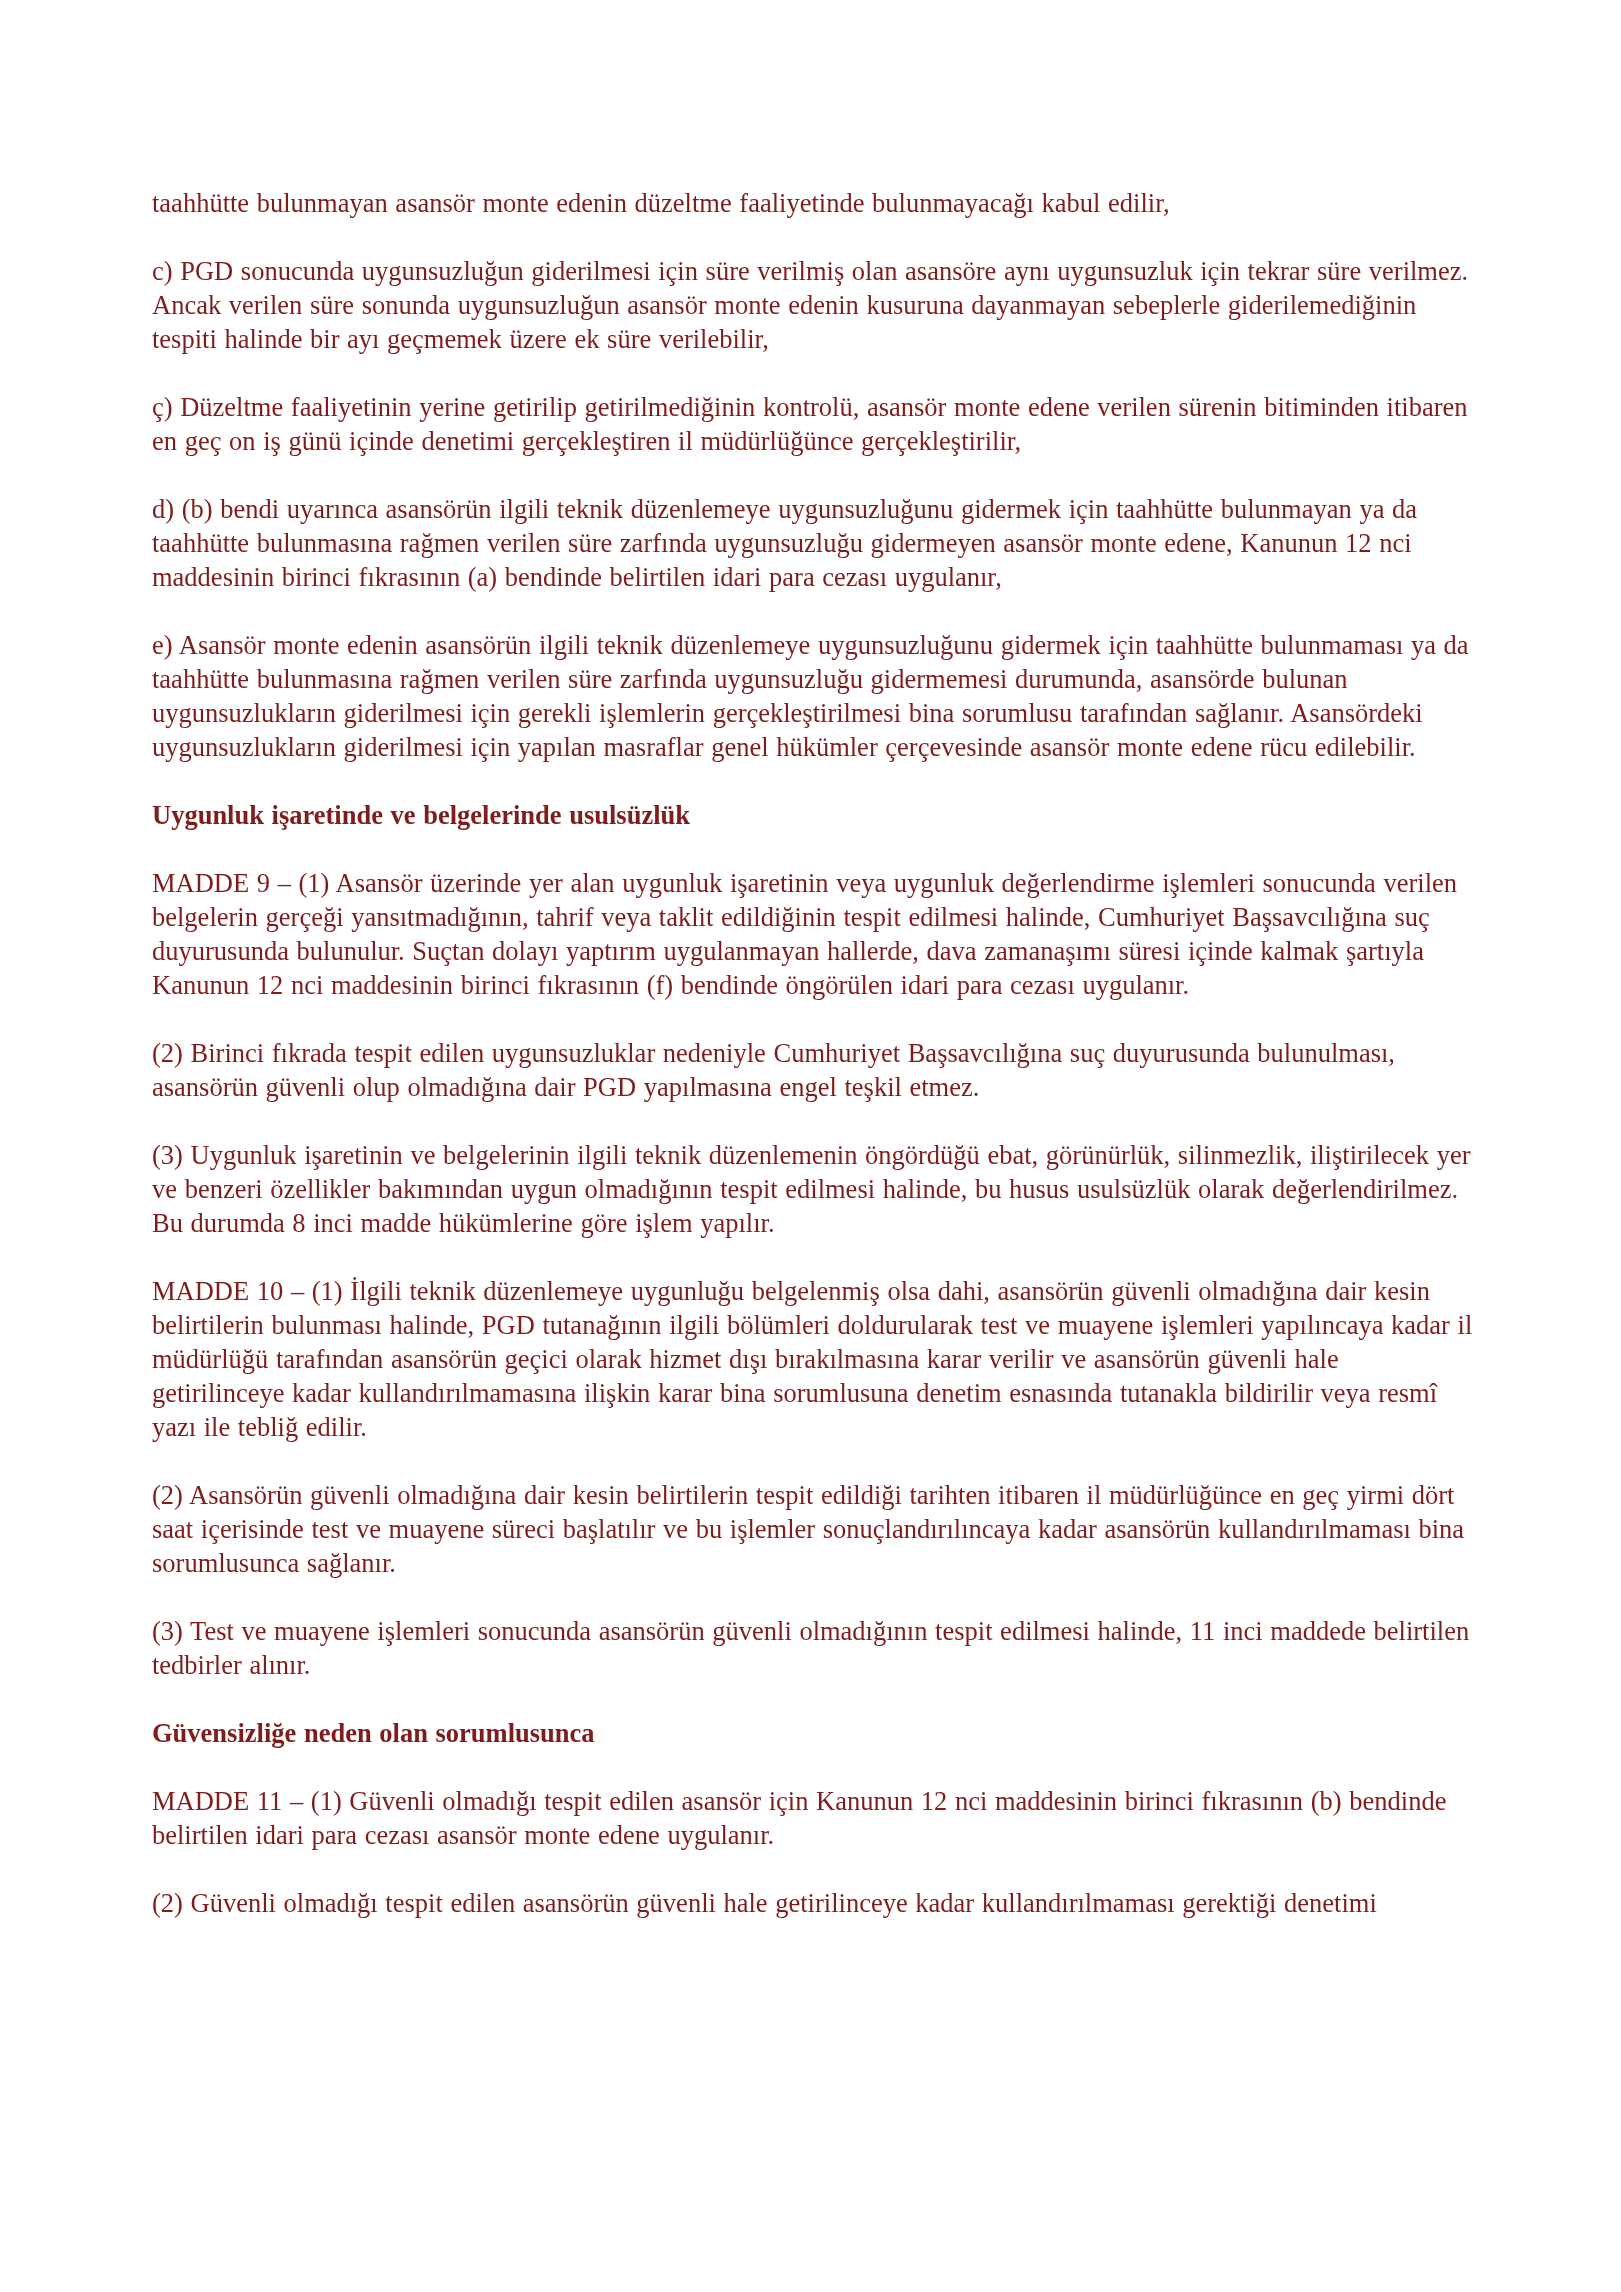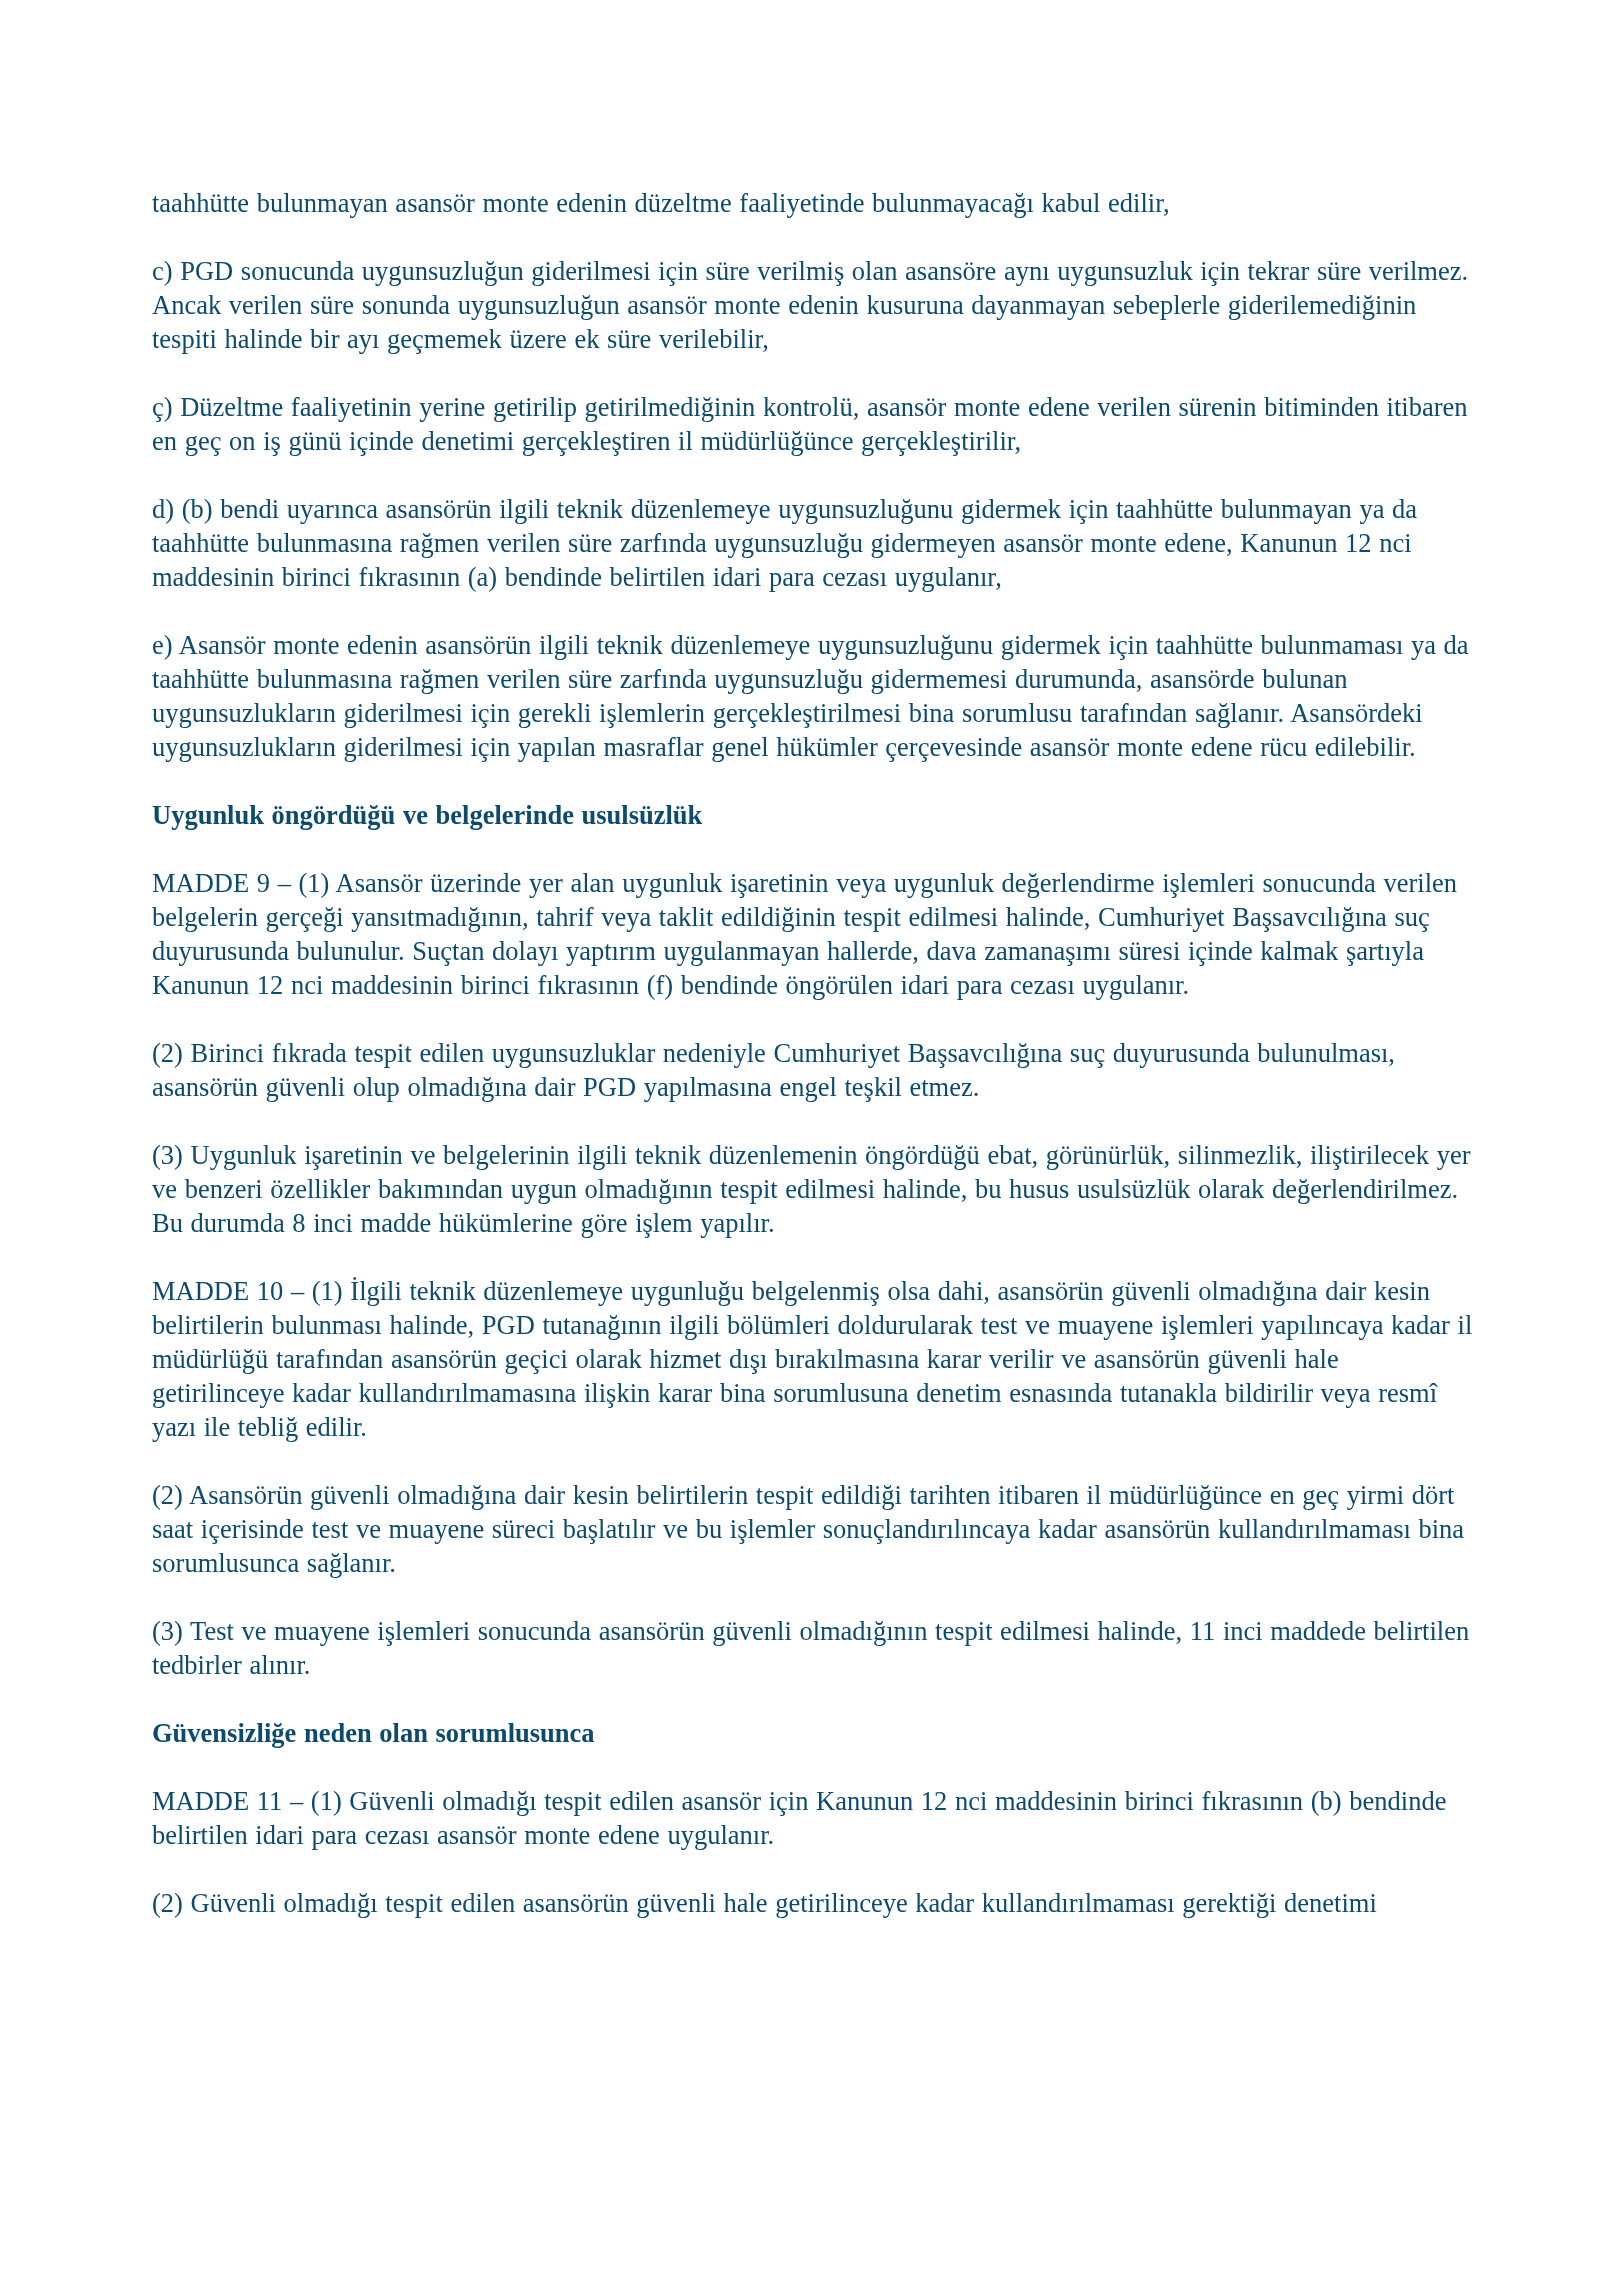--- a/index.html
+++ b/index.html
@@ -17,21 +17,21 @@
     box-sizing: border-box;
     width: 1621px;
     min-height: 2293px;
     background: #ffffff;
     padding: 186px 145px 59px 152px;
   }
   .doc p {
     font-family: "Liberation Serif", "DejaVu Serif", serif;
     font-size: 26.5px;
     line-height: 34px;
-    color: #0c4a6e;
+    color: #7f1d1d;
     margin: 0 0 34px 0;
     text-align: left;
     word-spacing: 1px;
   }
   .doc p.heading {
     font-weight: bold;
   }
   .doc .lead {
     font-weight: normal;
   }
@@ -39,21 +39,21 @@
 </head>
 <body>
 
 <main class="page">
   <article class="doc">
       <p>taahhütte bulunmayan asansör monte edenin düzeltme faaliyetinde bulunmayacağı kabul edilir,</p>
       <p>c) PGD sonucunda uygunsuzluğun giderilmesi için süre verilmiş olan asansöre aynı uygunsuzluk için tekrar süre verilmez. Ancak verilen süre sonunda uygunsuzluğun asansör monte edenin kusuruna dayanmayan sebeplerle giderilemediğinin tespiti halinde bir ayı geçmemek üzere ek süre verilebilir,</p>
       <p>ç) Düzeltme faaliyetinin yerine getirilip getirilmediğinin kontrolü, asansör monte edene verilen sürenin bitiminden itibaren en geç on iş günü içinde denetimi gerçekleştiren il müdürlüğünce gerçekleştirilir,</p>
       <p>d) (b) bendi uyarınca asansörün ilgili teknik düzenlemeye uygunsuzluğunu gidermek için taahhütte bulunmayan ya da taahhütte bulunmasına rağmen verilen süre zarfında uygunsuzluğu gidermeyen asansör monte edene, Kanunun 12 nci maddesinin birinci fıkrasının (a) bendinde belirtilen idari para cezası uygulanır,</p>
       <p>e) Asansör monte edenin asansörün ilgili teknik düzenlemeye uygunsuzluğunu gidermek için taahhütte bulunmaması ya da taahhütte bulunmasına rağmen verilen süre zarfında uygunsuzluğu gidermemesi durumunda, asansörde bulunan uygunsuzlukların giderilmesi için gerekli işlemlerin gerçekleştirilmesi bina sorumlusu tarafından sağlanır. Asansördeki uygunsuzlukların giderilmesi için yapılan masraflar genel hükümler çerçevesinde asansör monte edene rücu edilebilir.</p>
-      <p class="heading">Uygunluk öngördüğü ve belgelerinde usulsüzlük</p>
+      <p class="heading">Uygunluk işaretinde ve belgelerinde usulsüzlük</p>
       <p><span class="lead">MADDE 9 – </span>(1) Asansör üzerinde yer alan uygunluk işaretinin veya uygunluk değerlendirme işlemleri sonucunda verilen belgelerin gerçeği yansıtmadığının, tahrif veya taklit edildiğinin tespit edilmesi halinde, Cumhuriyet Başsavcılığına suç duyurusunda bulunulur. Suçtan dolayı yaptırım uygulanmayan hallerde, dava zamanaşımı süresi içinde kalmak şartıyla Kanunun 12 nci maddesinin birinci fıkrasının (f) bendinde öngörülen idari para cezası uygulanır.</p>
       <p>(2) Birinci fıkrada tespit edilen uygunsuzluklar nedeniyle Cumhuriyet Başsavcılığına suç duyurusunda bulunulması, asansörün güvenli olup olmadığına dair PGD yapılmasına engel teşkil etmez.</p>
       <p>(3) Uygunluk işaretinin ve belgelerinin ilgili teknik düzenlemenin öngördüğü ebat, görünürlük, silinmezlik, iliştirilecek yer ve benzeri özellikler bakımından uygun olmadığının tespit edilmesi halinde, bu husus usulsüzlük olarak değerlendirilmez. Bu durumda 8 inci madde hükümlerine göre işlem yapılır.</p>
       <p><span class="lead">MADDE 10 – </span>(1) İlgili teknik düzenlemeye uygunluğu belgelenmiş olsa dahi, asansörün güvenli olmadığına dair kesin belirtilerin bulunması halinde, PGD tutanağının ilgili bölümleri doldurularak test ve muayene işlemleri yapılıncaya kadar il müdürlüğü tarafından asansörün geçici olarak hizmet dışı bırakılmasına karar verilir ve asansörün güvenli hale getirilinceye kadar kullandırılmamasına ilişkin karar bina sorumlusuna denetim esnasında tutanakla bildirilir veya resmî yazı ile tebliğ edilir.</p>
       <p>(2) Asansörün güvenli olmadığına dair kesin belirtilerin tespit edildiği tarihten itibaren il müdürlüğünce en geç yirmi dört saat içerisinde test ve muayene süreci başlatılır ve bu işlemler sonuçlandırılıncaya kadar asansörün kullandırılmaması bina sorumlusunca sağlanır.</p>
       <p>(3) Test ve muayene işlemleri sonucunda asansörün güvenli olmadığının tespit edilmesi halinde, 11 inci maddede belirtilen tedbirler alınır.</p>
       <p class="heading">Güvensizliğe neden olan sorumlusunca</p>
       <p><span class="lead">MADDE 11 – </span>(1) Güvenli olmadığı tespit edilen asansör için Kanunun 12 nci maddesinin birinci fıkrasının (b) bendinde belirtilen idari para cezası asansör monte edene uygulanır.</p>
       <p>(2) Güvenli olmadığı tespit edilen asansörün güvenli hale getirilinceye kadar kullandırılmaması gerektiği denetimi</p>
     </article>

